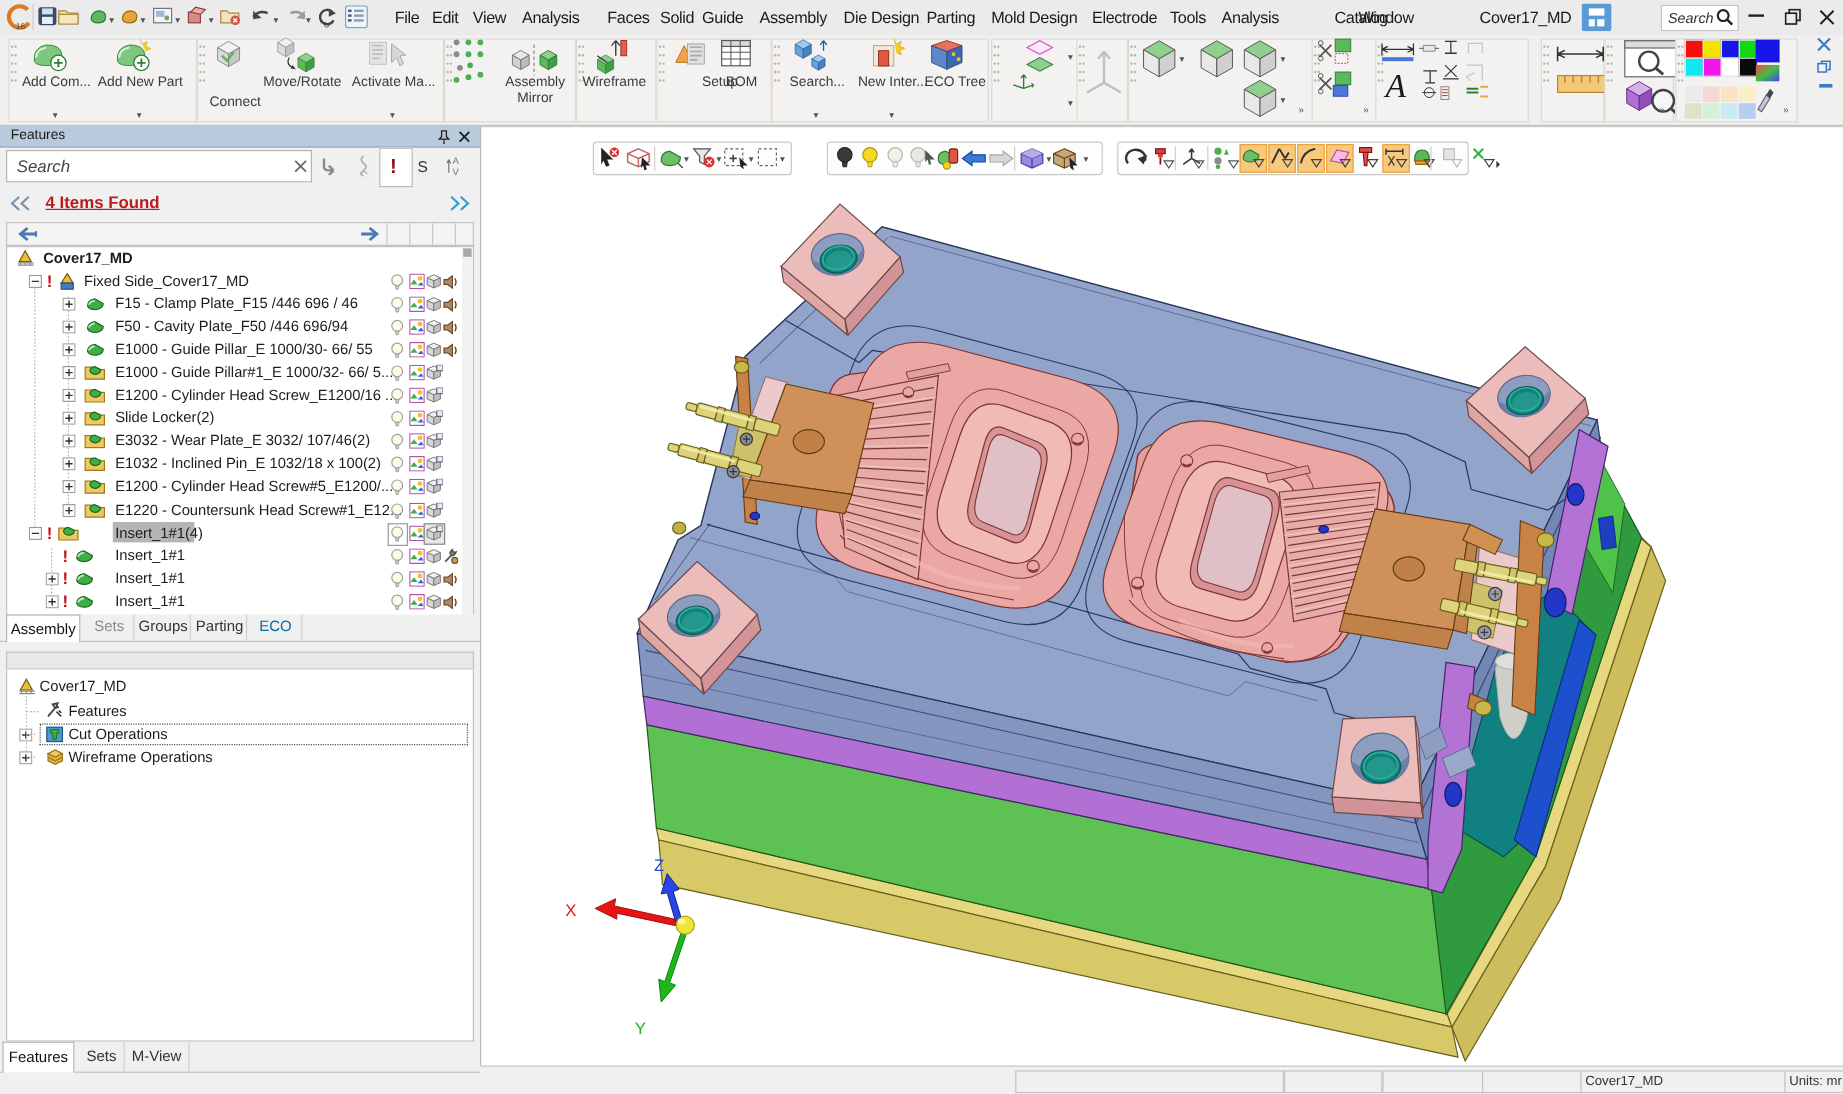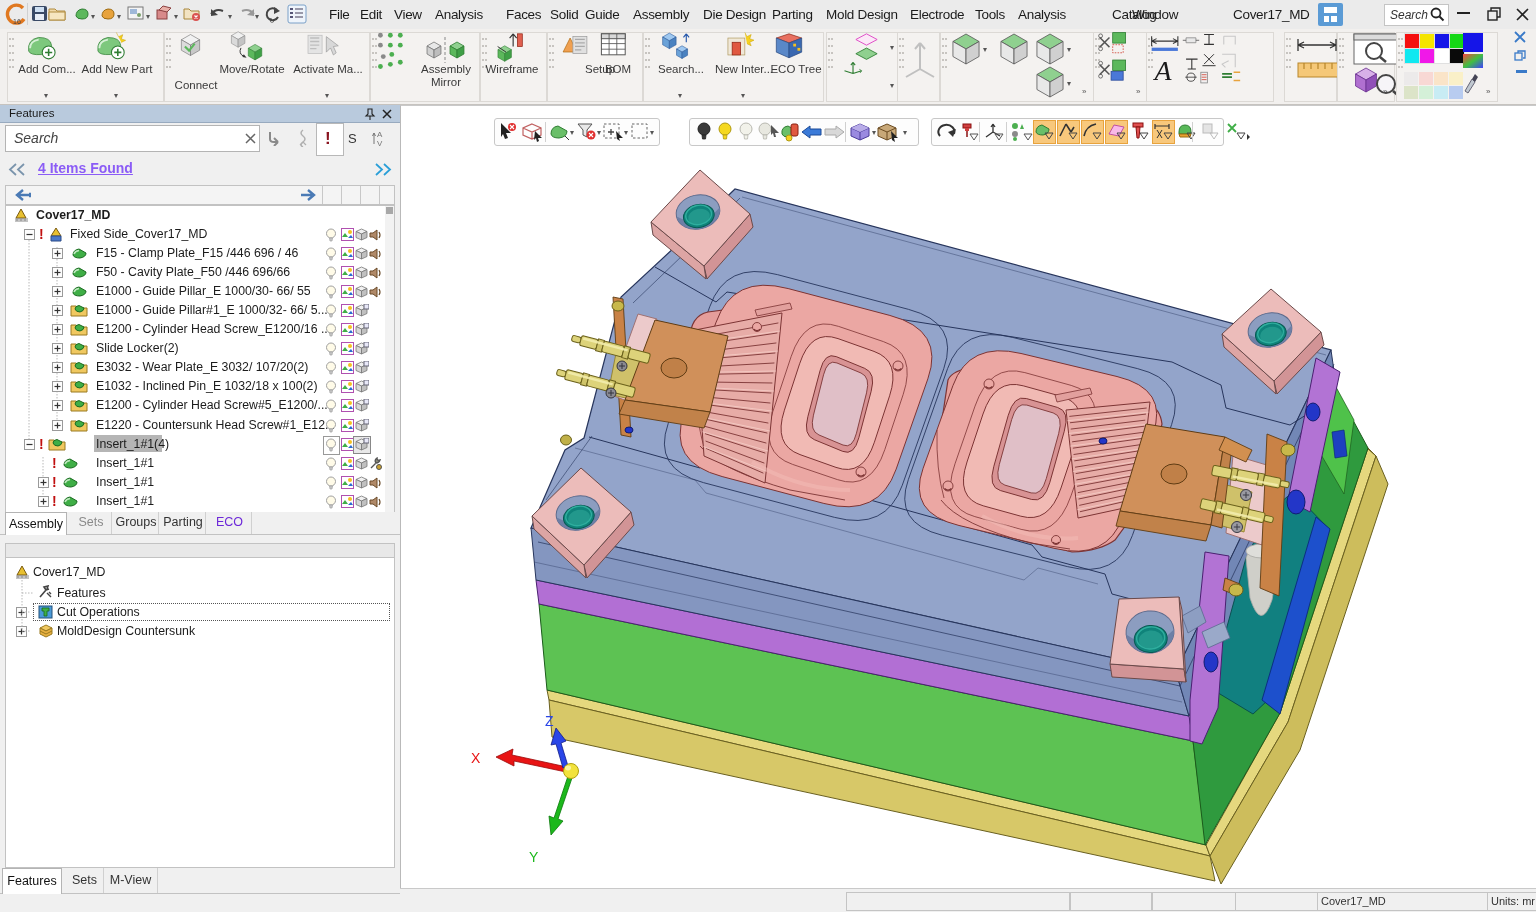--- a/index.html
+++ b/index.html
@@ -602,21 +602,21 @@
 <div class="abs" style="left:325px;top:24px;font-size:17px;font-weight:bold;color:#8a1520">!</div>
 <div class="abs" style="left:348px;top:26px;font-size:13px;color:#333">S</div>
 <svg class="abs" style="left:372px;top:24px" width="14" height="18">
       <text x="5" y="8" font-size="8" fill="#777">A</text>
       <text x="5" y="17" font-size="8" fill="#777">V</text>
       <path d="M2 15 L2 4 M2 4 L0.5 7 M2 4 L3.5 7" stroke="#777" stroke-width="1" fill="none"></path>
     </svg>
 <svg class="abs" style="left:8px;top:58px" width="20" height="13">
       <path d="M8 1 L2 6.5 L8 12 M16 1 L10 6.5 L16 12" stroke="#7a94ac" stroke-width="1.8" fill="none"></path>
     </svg>
-<div class="abs" style="left:38px;top:55px;font-size:14px;font-weight:bold;color:#8b5cf6;text-decoration:underline">4 Items Found</div>
+<div class="abs" style="left:38px;top:55px;font-size:14px;font-weight:bold;color:#b91c1c;text-decoration:underline">4 Items Found</div>
 <svg class="abs" style="left:372px;top:58px" width="20" height="13">
       <path d="M4 1 L10 6.5 L4 12 M12 1 L18 6.5 L12 12" stroke="#2a9fd8" stroke-width="1.8" fill="none"></path>
     </svg>
 <div class="abs" style="left:5px;top:80px;width:390px;height:20px;background:#f4f4f4;border:1px solid #c2c2c2;box-sizing:border-box"></div>
 <svg class="abs" style="left:13px;top:83px" width="18" height="14">
       <path d="M17 7 L6 7 M10 2 L4 7 L10 12" fill="none" stroke="#4a7ab5" stroke-width="2.4"></path>
       <path d="M17 4.7 L17 9.3" stroke="#4a7ab5" stroke-width="2"></path>
     </svg>
 <svg class="abs" style="left:300px;top:83px" width="18" height="14">
       <path d="M1 7 L12 7 M8 2 L14 7 L8 12" fill="none" stroke="#4a7ab5" stroke-width="2.4"></path>
@@ -698,21 +698,21 @@
     </svg>
 <svg class="abs" style="left:52px;top:162px" width="11" height="11">
       <rect x="0.5" y="0.5" width="10" height="10" fill="#fdfdfd" stroke="#9a9a9a"></rect>
       <path d="M2.5 5.5 L8.5 5.5" stroke="#333" stroke-width="1.2"></path>
       <path d="M5.5 2.5 L5.5 8.5" stroke="#333" stroke-width="1.2"></path>
     </svg>
 <svg class="abs" style="left:71px;top:161px" width="17" height="13">
       <path d="M2 8 Q2 3 8 2 L15 6 Q15 10 9 11 Q3 11 2 8 Z" fill="#3fae46" stroke="#1a6a20"></path>
       <path d="M3 7 Q4 4 8 3.5" stroke="#bfe8bf" stroke-width="1.6" fill="none"></path>
     </svg>
-<div class="tl" style="left:96px;top:160px">F50 - Cavity Plate_F50 /446 696/66</div>
+<div class="tl" style="left:96px;top:160px">F50 - Cavity Plate_F50 /446 696/94</div>
 <svg class="abs" style="left:325px;top:161px" width="12" height="14">
       <circle cx="6" cy="5.5" r="4.5" fill="#fffbe8" stroke="#a0a0a0"></circle>
       <path d="M4.5 10 L7.5 10 L7 13 L5 13 Z" fill="#c8c8c8" stroke="#a0a0a0" stroke-width="0.7"></path>
     </svg>
     <svg class="abs" style="left:341px;top:161px" width="13" height="13">
       <rect x="0.5" y="0.5" width="12" height="12" fill="#fff" stroke="#b050b0"></rect>
       <path d="M1 9 L4 5 L7 9 Z" fill="#3fae46"></path>
       <circle cx="9" cy="4" r="2" fill="#f5c020"></circle>
       <path d="M7 10 L10 7 L12 10 Z" fill="#2a6ad0"></path>
     </svg>
@@ -834,21 +834,21 @@
     </svg>
 <svg class="abs" style="left:52px;top:257px" width="11" height="11">
       <rect x="0.5" y="0.5" width="10" height="10" fill="#fdfdfd" stroke="#9a9a9a"></rect>
       <path d="M2.5 5.5 L8.5 5.5" stroke="#333" stroke-width="1.2"></path>
       <path d="M5.5 2.5 L5.5 8.5" stroke="#333" stroke-width="1.2"></path>
     </svg>
 <svg class="abs" style="left:70px;top:255px" width="18" height="14">
       <path d="M1 3 L6 3 L8 5 L17 5 L17 13 L1 13 Z" fill="#f0c860" stroke="#9a7a20"></path>
       <path d="M5 6 Q5 3 9 2.5 L14 5 Q14 8 10 9 Q6 9 5 6 Z" fill="#3fae46" stroke="#1a6a20"></path>
     </svg>
-<div class="tl" style="left:96px;top:255px">E3032 - Wear Plate_E 3032/ 107/20(2)</div>
+<div class="tl" style="left:96px;top:255px">E3032 - Wear Plate_E 3032/ 107/46(2)</div>
 <svg class="abs" style="left:325px;top:256px" width="12" height="14">
       <circle cx="6" cy="5.5" r="4.5" fill="#fffbe8" stroke="#a0a0a0"></circle>
       <path d="M4.5 10 L7.5 10 L7 13 L5 13 Z" fill="#c8c8c8" stroke="#a0a0a0" stroke-width="0.7"></path>
     </svg>
     <svg class="abs" style="left:341px;top:256px" width="13" height="13">
       <rect x="0.5" y="0.5" width="12" height="12" fill="#fff" stroke="#b050b0"></rect>
       <path d="M1 9 L4 5 L7 9 Z" fill="#3fae46"></path>
       <circle cx="9" cy="4" r="2" fill="#f5c020"></circle>
       <path d="M7 10 L10 7 L12 10 Z" fill="#2a6ad0"></path>
     </svg>
@@ -1048,21 +1048,21 @@
     </svg>
     <svg class="abs" style="left:369px;top:391px" width="14" height="12">
       <path d="M1 4 L4 4 L8 1 L8 11 L4 8 L1 8 Z" fill="#b08968" stroke="#6a4a28"></path>
       <path d="M10 3 Q12 6 10 9" fill="none" stroke="#6a4a28" stroke-width="1.2"></path>
     </svg>
 <div class="abs" style="left:0;top:407px;width:400px;height:23px;background:#f0f0f0;border-bottom:1px solid #c2c2c2;box-sizing:border-box"></div>
 <div class="abs" style="left:5px;top:407px;width:62px;height:23px;background:#fff;border:1px solid #b4b4b4;border-bottom:none;font-size:12.5px;text-align:center;line-height:22px;color:#111;box-sizing:border-box">Assembly</div>
 <div class="abs" style="left:71px;top:407px;width:41px;height:22px;font-size:12.5px;text-align:center;line-height:21px;color:#8a8a8a;border-right:1px solid #d0d0d0;box-sizing:border-box">Sets</div>
 <div class="abs" style="left:114px;top:407px;width:45px;height:22px;font-size:12.5px;text-align:center;line-height:21px;color:#333;border-right:1px solid #d0d0d0;box-sizing:border-box">Groups</div>
 <div class="abs" style="left:161px;top:407px;width:45px;height:22px;font-size:12.5px;text-align:center;line-height:21px;color:#333;border-right:1px solid #d0d0d0;box-sizing:border-box">Parting</div>
-<div class="abs" style="left:208px;top:407px;width:44px;height:22px;font-size:12.5px;text-align:center;line-height:21px;color:#6d28d9;border-right:1px solid #d0d0d0;box-sizing:border-box">ECO</div>
+<div class="abs" style="left:208px;top:407px;width:44px;height:22px;font-size:12.5px;text-align:center;line-height:21px;color:#0369a1;border-right:1px solid #d0d0d0;box-sizing:border-box">ECO</div>
 <div class="abs" style="left:5px;top:438px;width:390px;height:15px;background:#e8e8e8;border:1px solid #c2c2c2;box-sizing:border-box"></div>
 <div class="abs" style="left:5px;top:453px;width:390px;height:310px;background:#fff;border:1px solid #c2c2c2;border-top:none;box-sizing:border-box"></div>
 <svg class="abs" style="left:14px;top:460px" width="17" height="15">
       <path d="M8 1 L13 10 L3 10 Z" fill="#e8c030" stroke="#7a5a10"></path>
       <path d="M2 11 L15 11 M2 13 L15 13 M4 11 L4 13 M8 11 L8 13 M12 11 L12 13" stroke="#888" stroke-width="1"></path>
     </svg>
 <div class="tl" style="left:33px;top:460px">Cover17_MD</div>
 <svg class="abs" style="left:38px;top:480px" width="15" height="14">
       <path d="M2 12 L8 5 M8 5 L6 2 L10 1 L9 4 M8 5 L11 4" stroke="#444" stroke-width="1.6" fill="none"></path>
       <path d="M9 8 L13 12 M11 7 L13 9" stroke="#444" stroke-width="1.4"></path>
@@ -1082,21 +1082,21 @@
 <svg class="abs" style="left:16px;top:521px" width="11" height="11">
       <rect x="0.5" y="0.5" width="10" height="10" fill="#fdfdfd" stroke="#9a9a9a"></rect>
       <path d="M2.5 5.5 L8.5 5.5" stroke="#333" stroke-width="1.2"></path>
       <path d="M5.5 2.5 L5.5 8.5" stroke="#333" stroke-width="1.2"></path>
     </svg>
 <svg class="abs" style="left:38px;top:519px" width="16" height="14">
       <path d="M2 4 L8 1 L14 4 L8 7 Z" fill="#f0c860" stroke="#9a7a20"></path>
       <path d="M2 4 L2 10 L8 13 L14 10 L14 4 L8 7 Z" fill="#e8b040" stroke="#9a7a20"></path>
       <path d="M2 7 L8 10 L14 7" fill="none" stroke="#9a7a20"></path>
     </svg>
-<div class="tl" style="left:57px;top:519px">MoldDesign Countersunk</div>
+<div class="tl" style="left:57px;top:519px">Wireframe Operations</div>
 <svg class="abs" style="left:0;top:470px" width="60" height="70">
       <path d="M22 5 L22 56 M22 18 L34 18 M22 37 L30 37 M22 56 L30 56" stroke="#b8b8b8" stroke-dasharray="1.5 1.5" fill="none"></path>
     </svg>
 <div class="abs" style="left:0;top:763px;width:400px;height:26px;border-bottom:1px solid #c2c2c2;box-sizing:border-box"></div>
 <div class="abs" style="left:2px;top:763px;width:60px;height:26px;background:#fff;border:1px solid #b4b4b4;border-bottom:none;font-size:12.5px;text-align:center;line-height:25px;color:#111;box-sizing:border-box">Features</div>
 <div class="abs" style="left:66px;top:763px;width:38px;height:25px;font-size:12.5px;text-align:center;line-height:24px;color:#333;border-right:1px solid #d0d0d0;box-sizing:border-box">Sets</div>
 <div class="abs" style="left:104px;top:763px;width:54px;height:25px;font-size:12.5px;text-align:center;line-height:24px;color:#333;border-right:1px solid #d0d0d0;box-sizing:border-box">M-View</div>
 </div>
 <div id="viewport" class="abs">
 <svg class="abs" style="left:0;top:0" width="1135" height="782" viewBox="401 106 1135 782">

